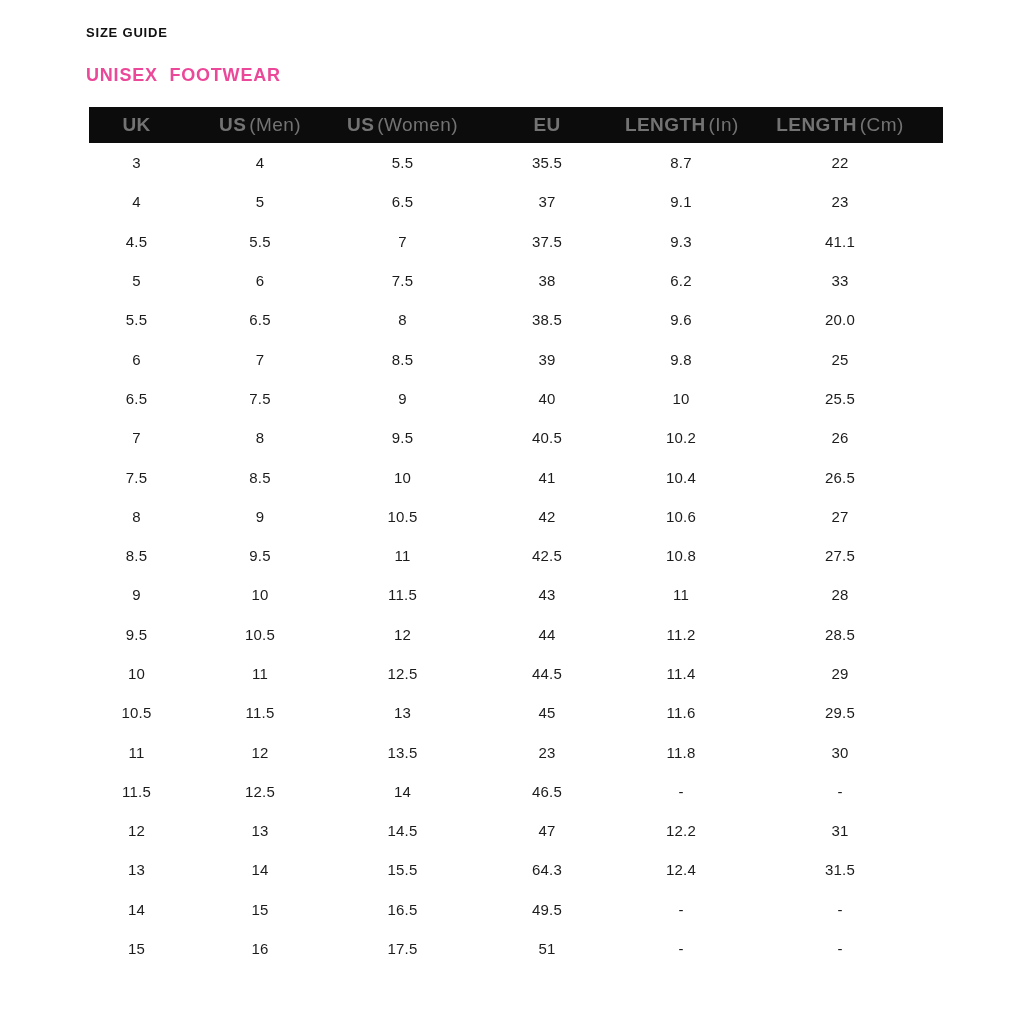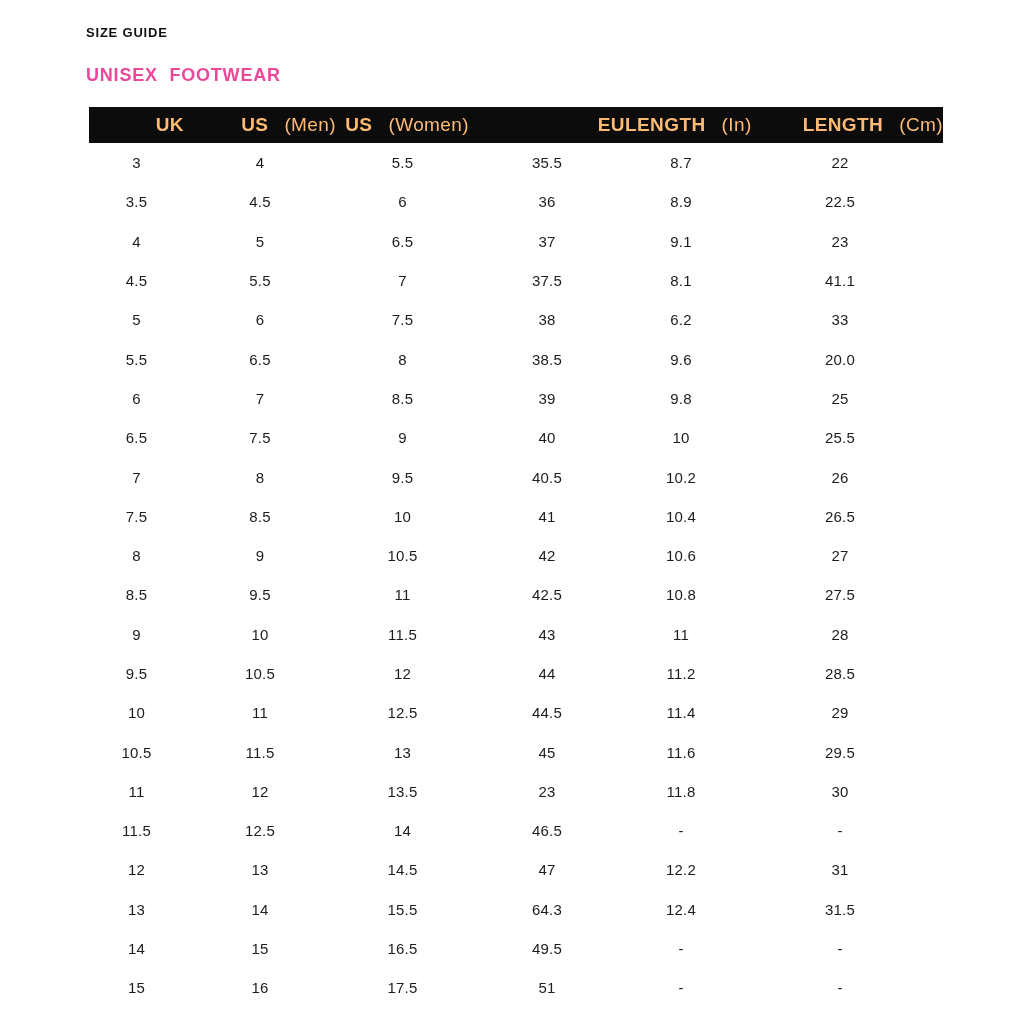--- a/index.html
+++ b/index.html
@@ -26,27 +26,27 @@
     width: 854px; table-layout: fixed;
     border-collapse: collapse;
   }
   col.c1 { width: 95px; }
   col.c2 { width: 152px; }
   col.c3 { width: 133px; }
   col.c4 { width: 156px; }
   col.c5 { width: 112px; }
   col.c6 { width: 206px; }
   thead th {
-    background: #0c0c0c; color: #fdba74;
-    height: 36px; vertical-align: middle; text-align: right;
+    background: #0c0c0c; color: #737373;
+    height: 36px; vertical-align: middle; text-align: center;
     font-size: 19px; font-weight: 400; letter-spacing: 0.4px;
     white-space: nowrap;
   }
   .th-bold { font-weight: 700; }
-  .th-normal { font-weight: 400; margin-left: 16px; }
+  .th-normal { font-weight: 400; margin-left: 3px; }
   tbody td {
     height: 39.3px; text-align: center; vertical-align: middle;
     font-size: 15px; font-weight: 400; color: #1c1c1c;
     letter-spacing: 0.2px;
   }
 </style>
 </head>
 <body>
 
 <div class="page">
@@ -75,41 +75,33 @@
     <tbody id="table-body">
         <tr>
           <td>3</td>
           <td>4</td>
           <td>5.5</td>
           <td>35.5</td>
           <td>8.7</td>
           <td>22</td>
         </tr>
         <tr>
-          <td>3.5</td>
-          <td>4.5</td>
-          <td>6</td>
-          <td>36</td>
-          <td>8.9</td>
-          <td>22.5</td>
-        </tr>
-        <tr>
           <td>4</td>
           <td>5</td>
           <td>6.5</td>
           <td>37</td>
           <td>9.1</td>
           <td>23</td>
         </tr>
         <tr>
           <td>4.5</td>
           <td>5.5</td>
           <td>7</td>
           <td>37.5</td>
-          <td>8.1</td>
+          <td>9.3</td>
           <td>41.1</td>
         </tr>
         <tr>
           <td>5</td>
           <td>6</td>
           <td>7.5</td>
           <td>38</td>
           <td>6.2</td>
           <td>33</td>
         </tr>

